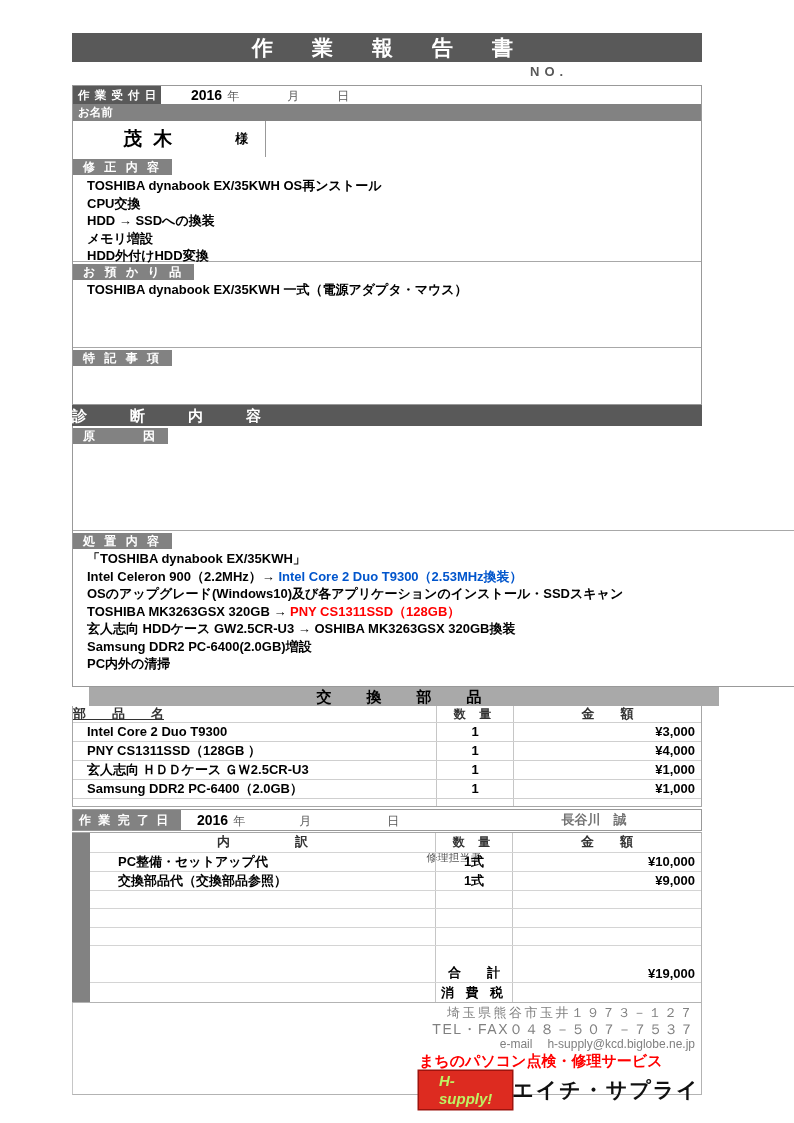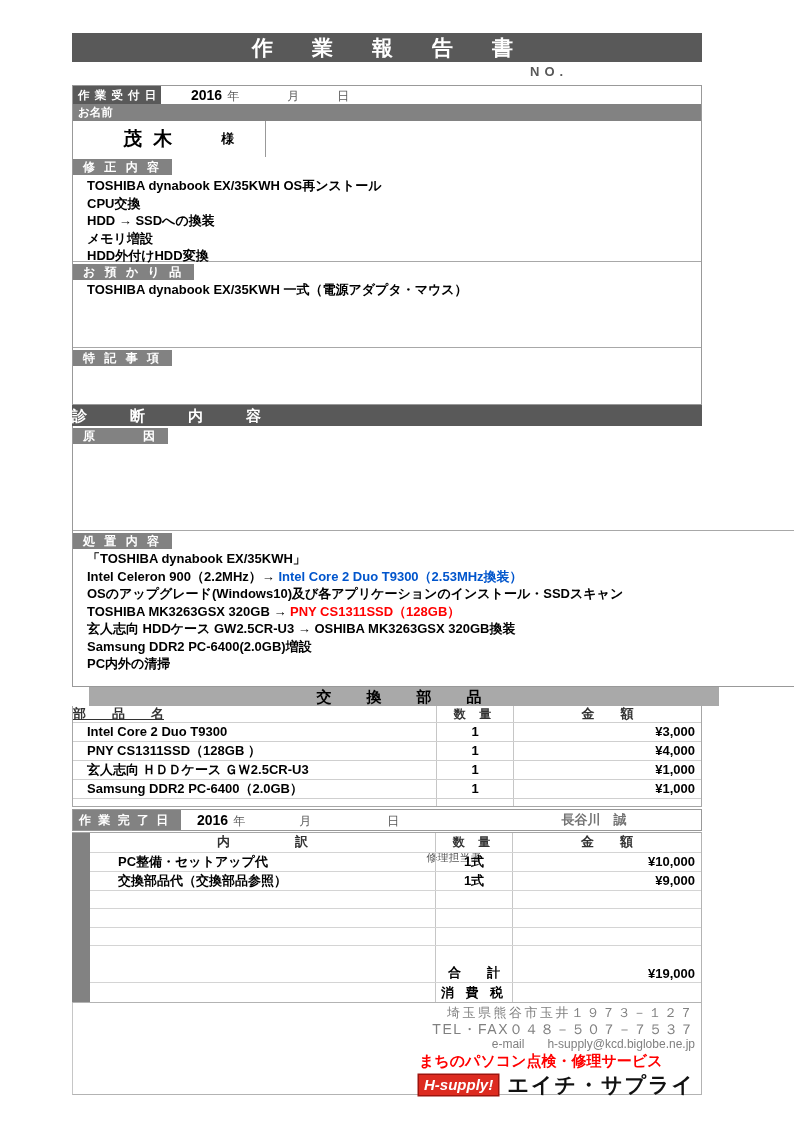--- a/index.html
+++ b/index.html
@@ -26,21 +26,21 @@
   .reception-value{flex:1; display:flex; align-items:baseline;}
   .rv-year{margin-left:30px; font-size:14px; font-weight:bold;}
   .rv-sfx{font-size:12px; color:#595959; margin-left:5px;}
   .rv-month{margin-left:48px;} .rv-day{margin-left:38px;}
 
   .customer-band{position:relative; height:17px; background:var(--gray-label); color:#fff;
     font-size:11.5px; font-weight:bold; line-height:17px;}
   .customer-band .name-lb{padding-left:5px;}
   .customer-band .addr-lb{position:absolute; left:201px; top:0; letter-spacing:7px;margin-top:18px;}
   .customer-cell{height:36px; display:flex;}
-  .name-cell{width:193px; border-right:1px solid #999; display:flex; align-items:center;}
+  .name-cell{width:193px; border-right:1px solid #999; display:flex; align-items:center;gap:14px;}
   .cust-name{margin-left:50px; font-size:19px; font-weight:bold; letter-spacing:3px;}
   .honorific{margin-left:46px; font-size:13px; font-weight:bold;}
   .addr-cell{flex:1;}
 
   .label-row{height:16px;}
   .label-row.lined{border-top:1px solid #a8a8a8;}
   .chip{display:inline-block; height:16px; line-height:16px; background:var(--gray-label);
     color:#fff; font-size:12px; font-weight:bold; letter-spacing:3px; padding:0 10px;}
   .content{padding:4px 6px 0 14px; font-size:13px; font-weight:bold; line-height:17.5px;}
   .content.h-repair{height:88px;} .content.h-deposited{height:70px;} .content.h-notes{height:41px;}
@@ -104,25 +104,25 @@
   .bd-amt{flex:1; text-align:right; padding-right:6px; font-size:13px; font-weight:bold;}
   .bd-amt.hd{text-align:center; padding-right:0;}
 
   
   .footer-box{position:absolute; left:72px; top:1003px; width:630px; height:92px;
     border-left:1px solid #c6c6c6; border-right:1px solid #b3b3b3; border-bottom:1px solid #b3b3b3;}
   .footer-content{margin-left:auto; width:282px; padding:2px 6px 0 0;}
   .f-address{font-size:13px; line-height:16px; color:#808080; letter-spacing:2.5px; text-align:right; white-space:nowrap;}
   .f-tel{font-size:14px; line-height:16px; color:#808080; letter-spacing:1.5px; text-align:right; white-space:nowrap;}
   .f-email{font-size:12px; line-height:15px; color:#808080; text-align:right;}
-  .f-email .lb{margin-right:23px;}
+  .f-email .lb{margin-right:15px;}
   .f-tagline{font-size:15px; line-height:17px; color:var(--red); font-weight:bold; text-align:left; white-space:nowrap;}
   .f-logo-row{display:flex; align-items:center; margin-top:2px;}
-  .logo-box{background:var(--logo-red); color:#ffffff; font-style:italic; font-weight:bold;
-    font-size:15px; line-height:18px; padding:1px 5px; box-shadow:0 0 0 1.5px #9e140e;}
+  .logo-box{background:var(--logo-red); color:#bef264; font-style:italic; font-weight:bold;
+    font-size:15px; line-height:18px; padding:1px 20px; box-shadow:0 0 0 1.5px #9e140e;}
   .company{flex:1; text-align:right; font-size:21px; font-weight:bold; letter-spacing:2px; color:#111;
     white-space:nowrap;}
 </style>
 </head>
 <body>
 
 <div class="page">
 
   <div class="title-band">作　業　報　告　書</div>
   <div class="no-label">NO.</div>

